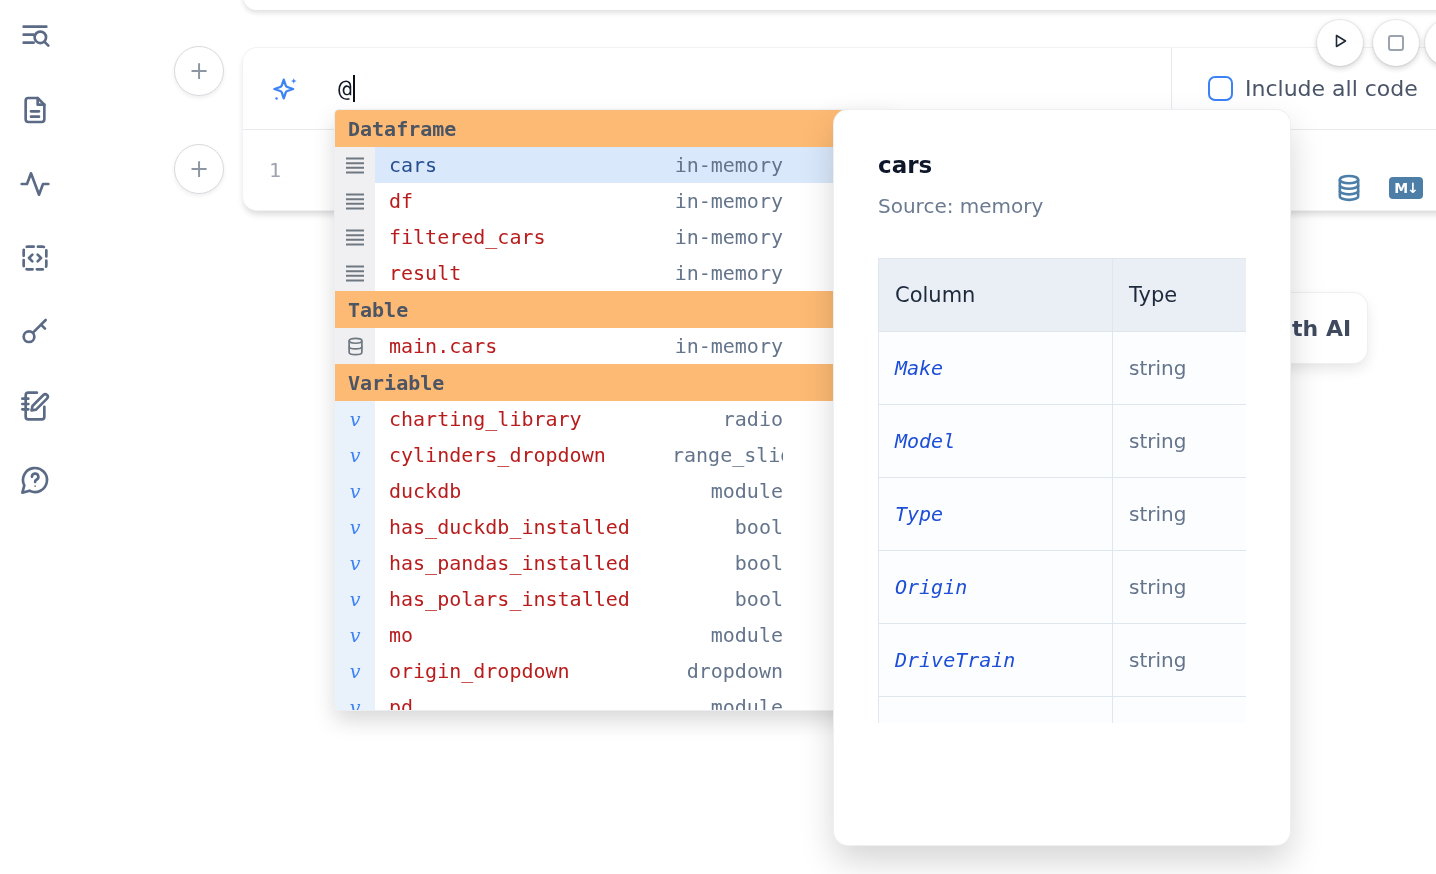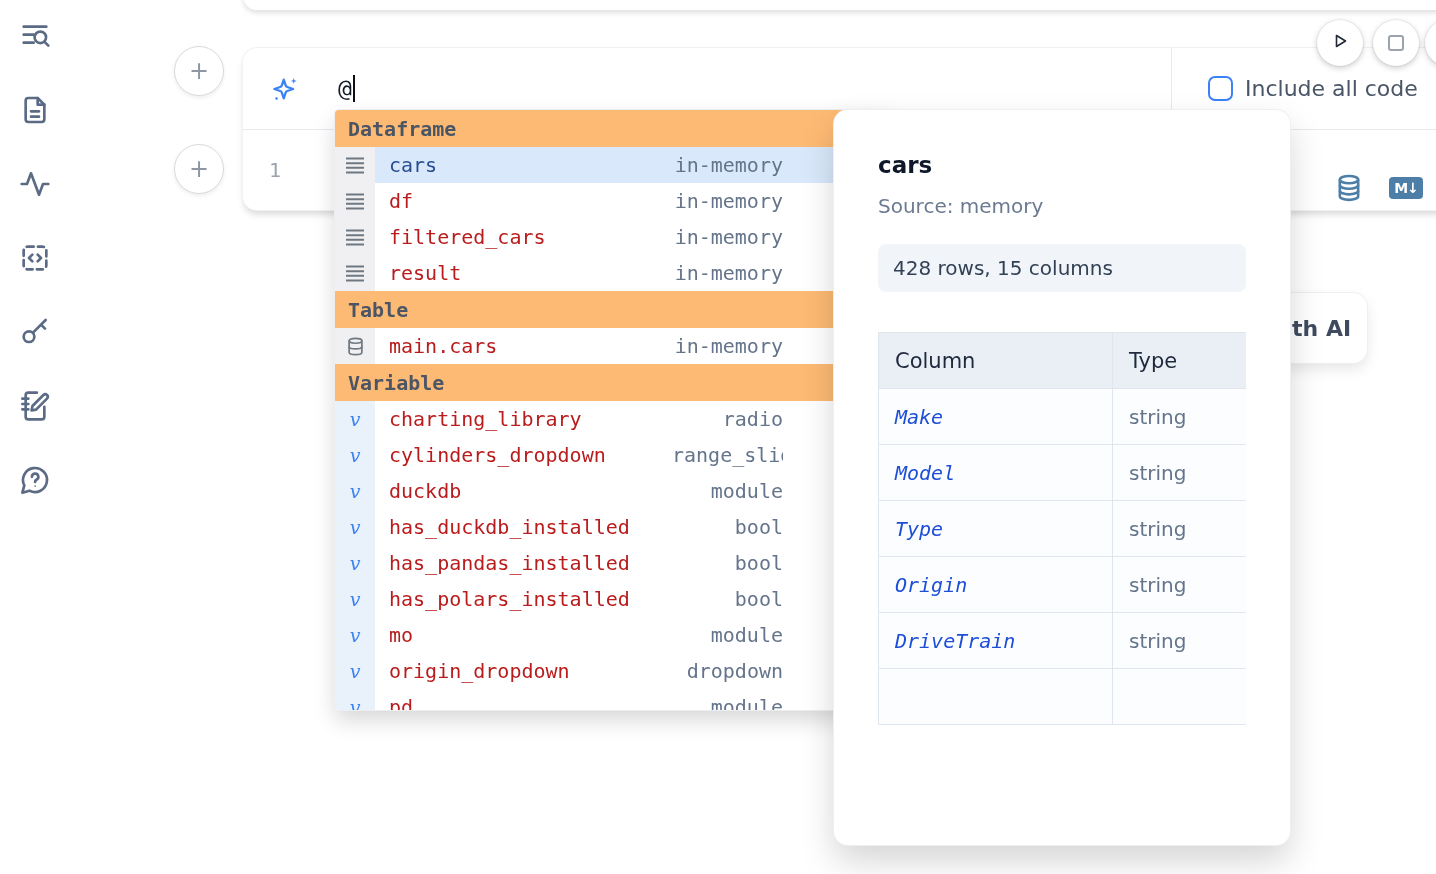--- a/index.html
+++ b/index.html
@@ -72,21 +72,21 @@
   
   .panel{ position:absolute; left:834px; top:110px; width:456px; height:735px; background:#fff;
     border-radius:14px; z-index:30; box-shadow:0 0 0 1px #edeff2, 0 16px 34px rgba(0,0,0,.17);
     padding:0 44px; overflow:hidden;}
   .p-title{ margin-top:42px; font-size:23px; font-weight:bold; color:#0f172a; font-family:var(--sans);}
   .p-src{ margin-top:16px; font-size:20px; color:#6b7a90;}
   .p-badge{ margin-top:26px; height:48px; background:#f1f5f9; border-radius:8px; display:flex;
     align-items:center; padding-left:15px; font-size:20px; color:#334155;}
   .twrap{ margin-top:40px; height:465px; overflow:hidden;}
   .ptable{ border-collapse:collapse; width:368px; table-layout:fixed;}
-  .ptable th,.ptable td{ border:1px solid #dfe6ee; height:56px; padding:0 0 0 16px; text-align:left; vertical-align:middle;}
+  .ptable th,.ptable td{ border:1px solid #dfe6ee; height:73px; padding:0 0 0 16px; text-align:left; vertical-align:middle;}
   .ptable th{ background:#eaeff6; font-weight:normal; font-size:21px; color:#1e293b; font-family:var(--sans);}
   .ptable td{ background:#fcfdfe;}
   .ptable td.cname{ font-family:var(--mono); font-size:20px; color:#1d4ed8;font-style:italic;}
   .ptable td.ctype{ font-family:var(--sans); font-size:20px; color:#64748b;margin-top:36px;}
   .col-c{ width:234px;} .col-t{ width:134px;}
 </style>
 </head>
 <body>
 
 <div class="page">
@@ -300,21 +300,20 @@
           </span>
           <span class="dd-name">pd</span>
           <span class="dd-type">module</span>
         </div>
       </div>
   </div>
 
   <div class="panel">
     <div class="p-title">cars</div>
     <div class="p-src">Source: memory</div>
-    <div class="p-badge">428 rows, 15 columns</div>
     <div class="twrap">
       <table class="ptable" id="ptable">
           <colgroup>
             <col class="col-c">
             <col class="col-t">
           </colgroup>
           <thead>
             <tr>
               <th>Column</th>
               <th>Type</th>

